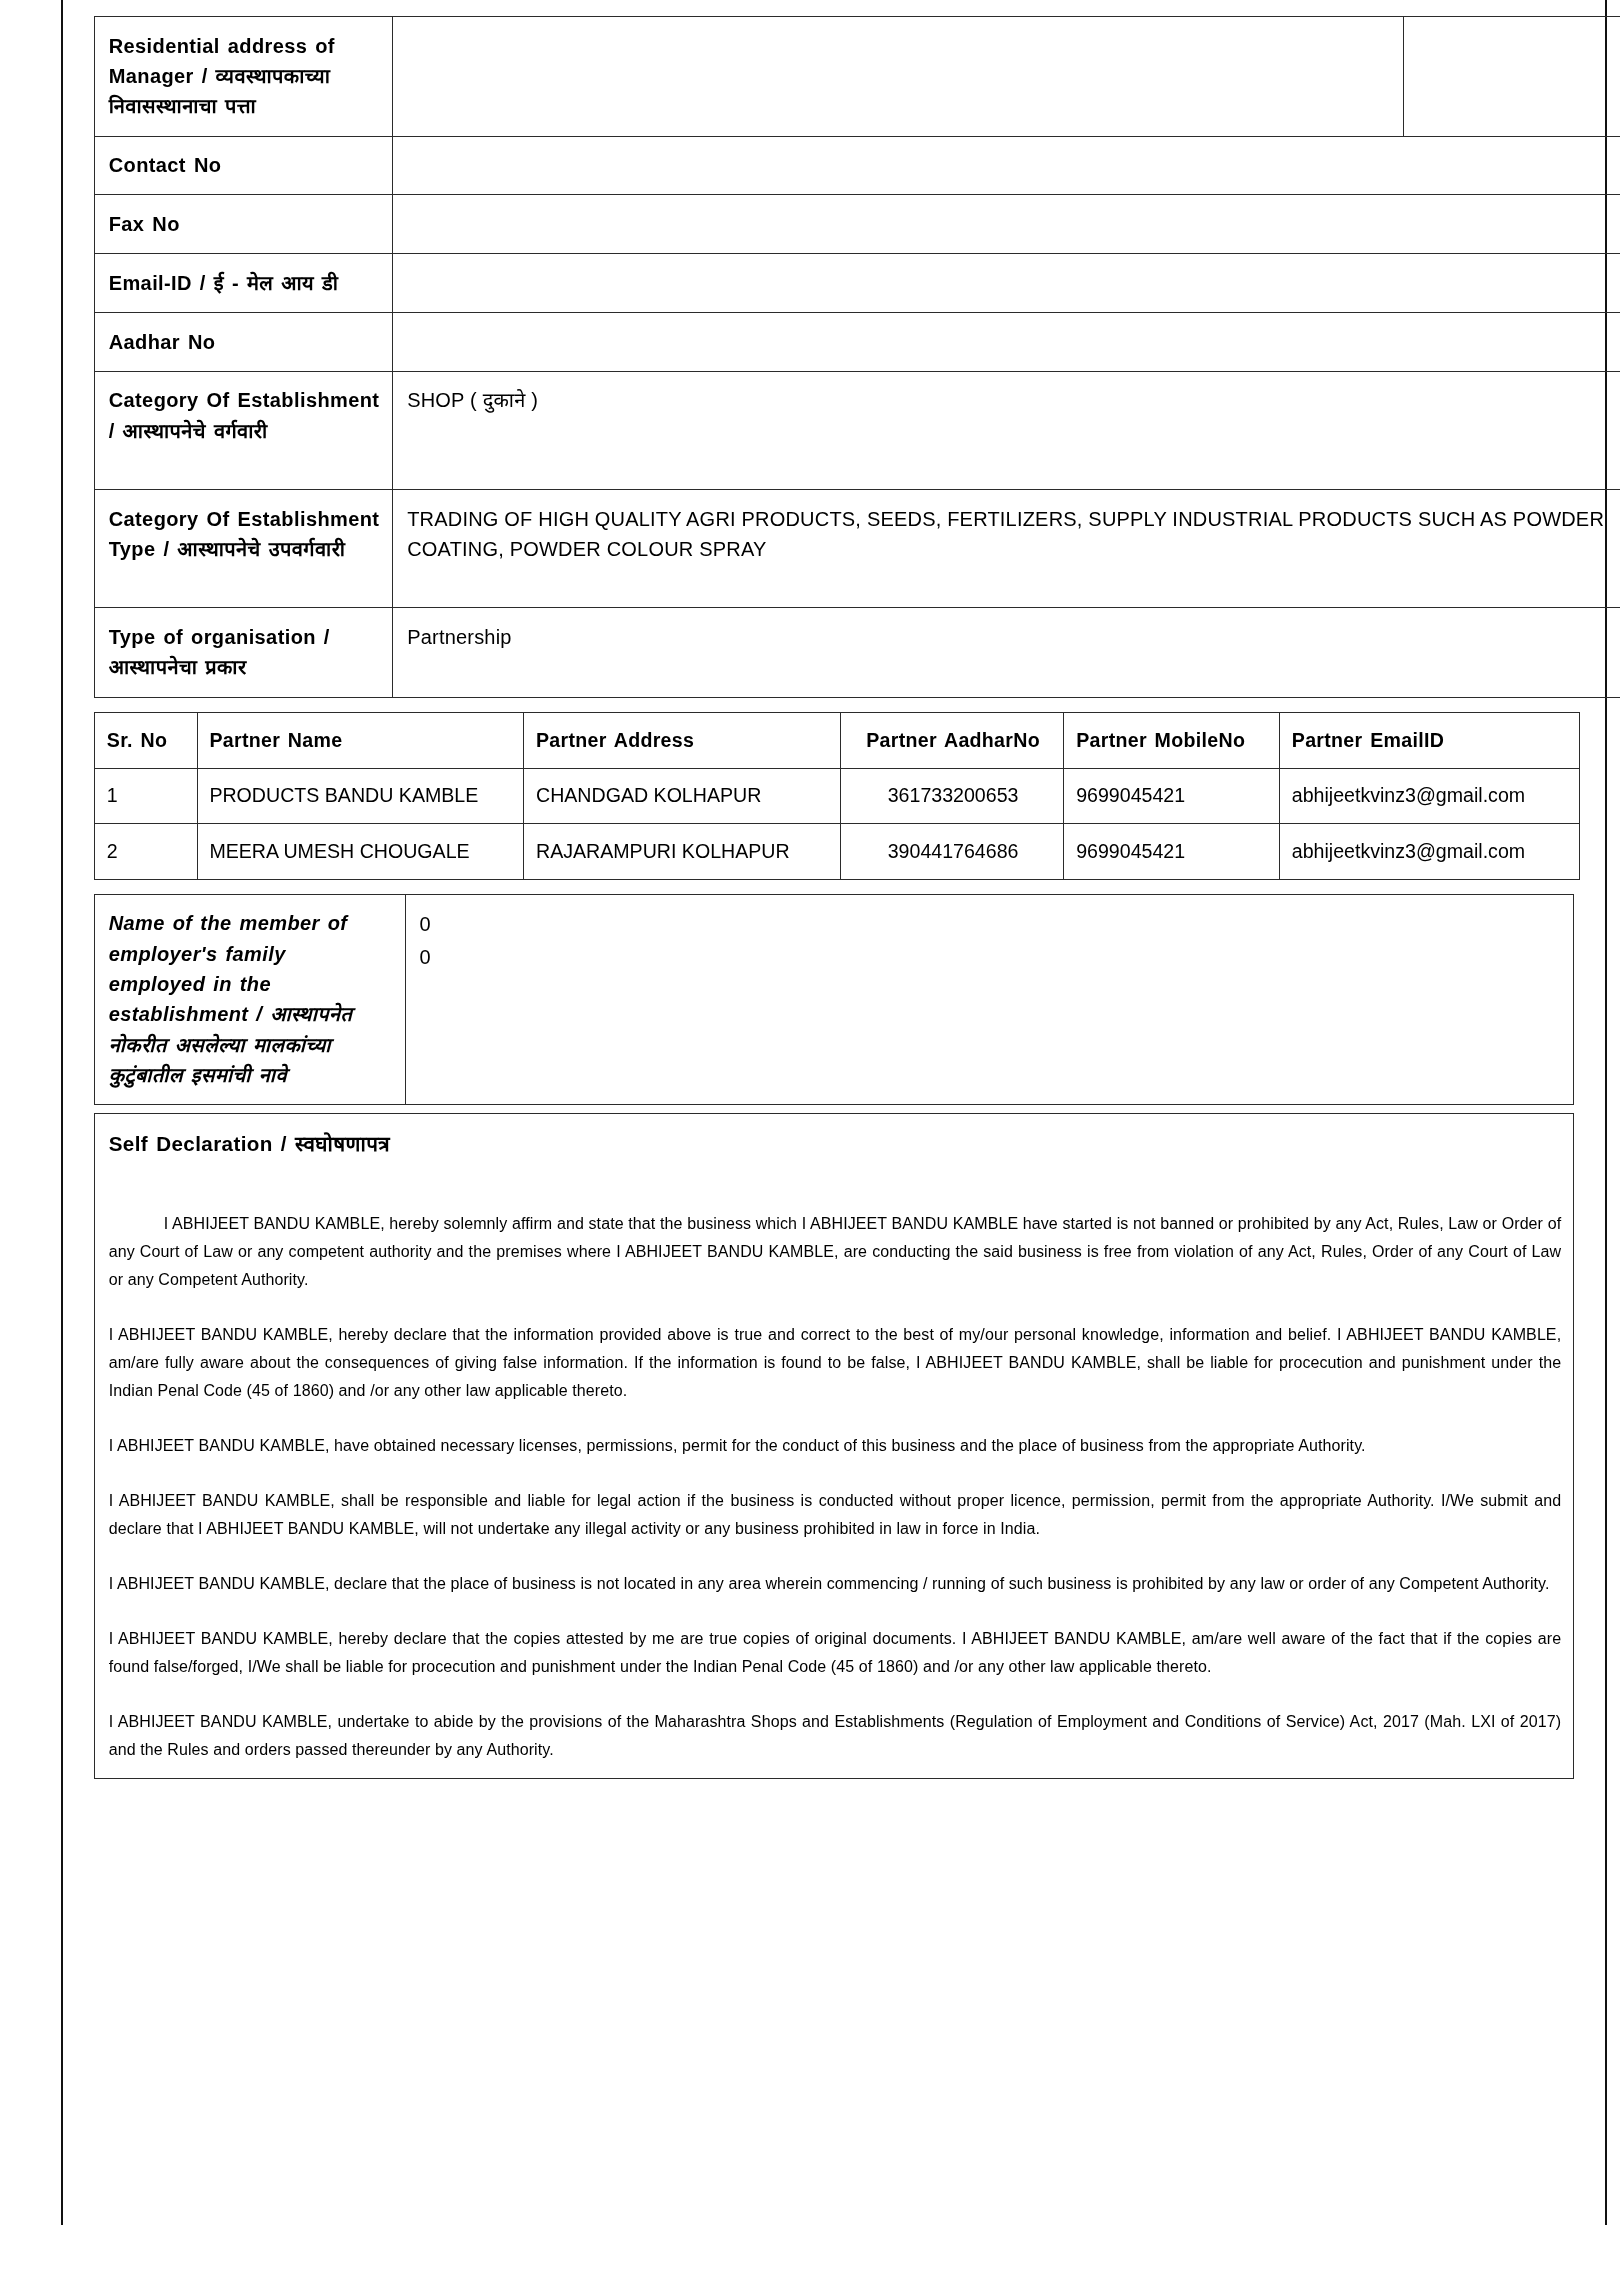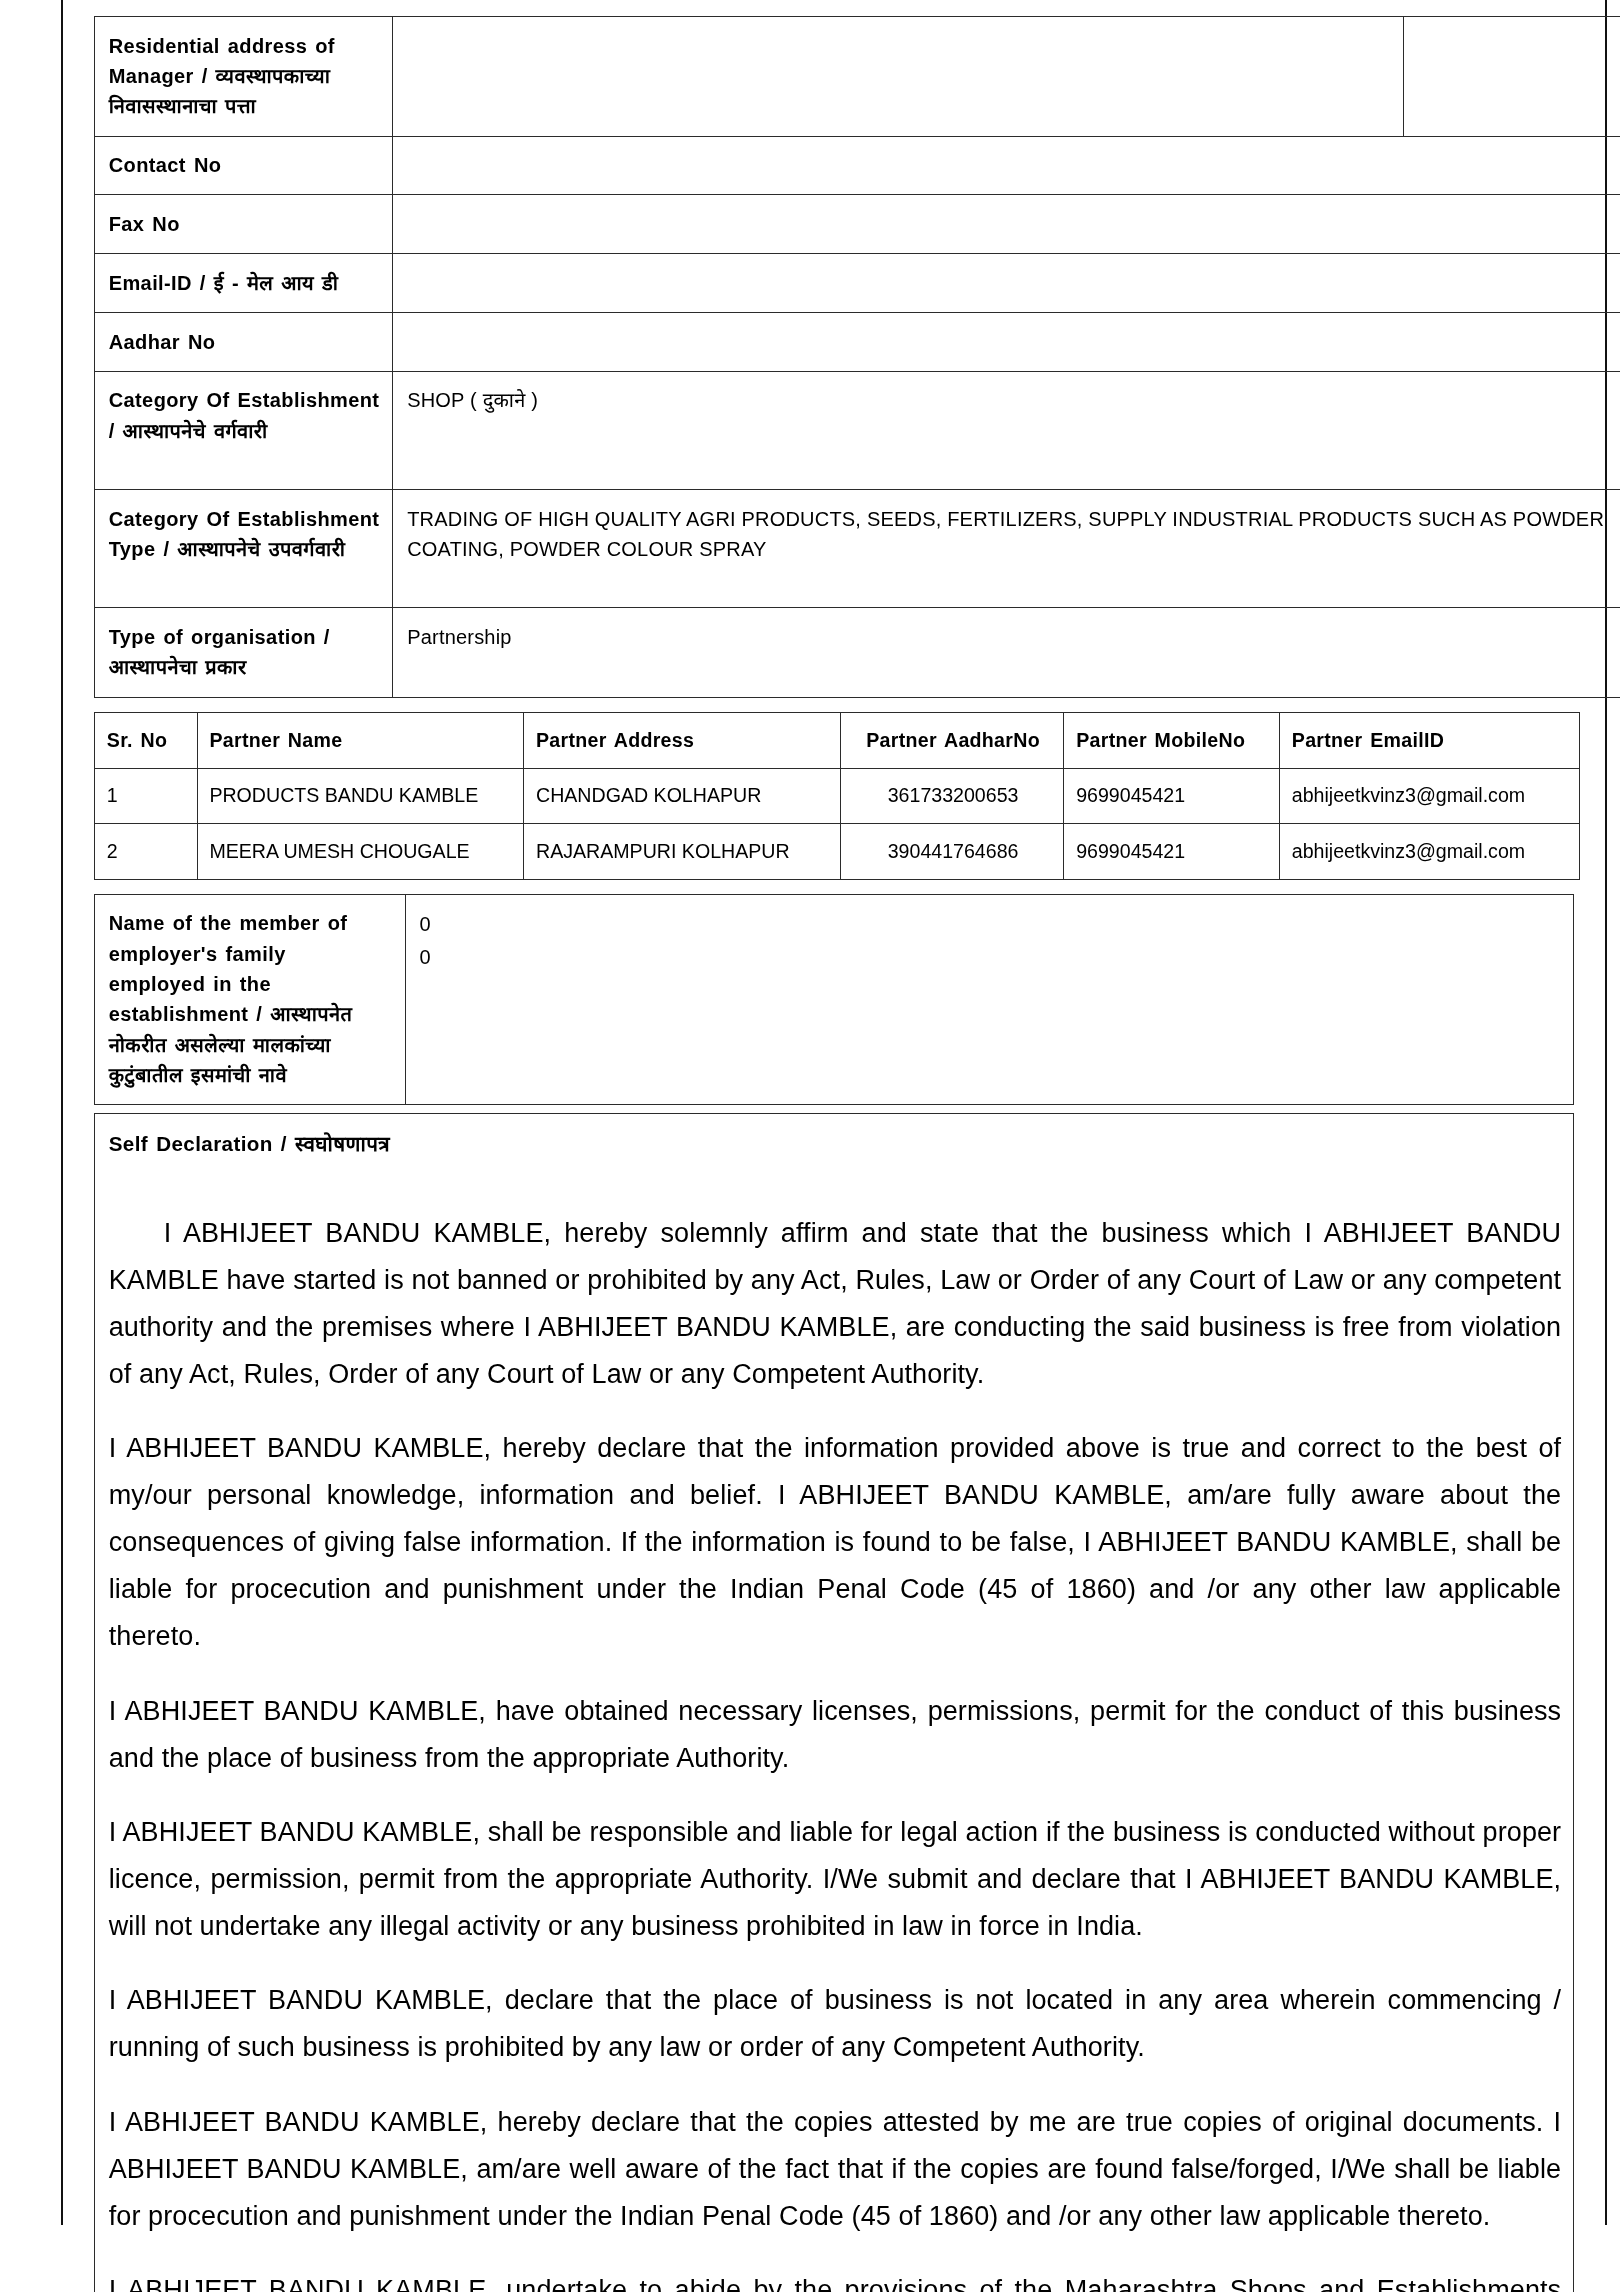--- a/index.html
+++ b/index.html
@@ -130,21 +130,21 @@
   
   .decl-cell { padding: 21.6px 25.5px 45px 25.5px; }
   .decl-title {
     font-weight: bold;
     font-size: 20.6px;
     letter-spacing: 0.4px;
     word-spacing: 2px;
     margin-bottom: 51px;
   }
   .decl-p {
-    font-size: 27px;
+    font-size: 16px;
     line-height: 1.74;
     text-align: justify;
     margin: 0 0 27.4px 0;
     letter-spacing: 0.1px;
   }
   .decl-p.first { text-indent: 55px; }
   .decl-p:last-child { margin-bottom: 0; }
 </style>
 </head>
 <body>
@@ -236,21 +236,21 @@
           </table>
 
         </td>
       </tr>
     </tbody>
   </table>
 
   <table class="grid" style="margin-top:13.7px;">
     <tbody>
       <tr>
-        <td class="c-label lbl dev" style="width:272px; padding-right:24px;">Name of the member of employer's family employed in the establishment / आस्थापनेत नोकरीत असलेल्या मालकांच्या कुटुंबातील इसमांची नावे</td>
+        <td class="c-label lbl dev" style="width:272px; padding-right:24px;font-style:italic;">Name of the member of employer's family employed in the establishment / आस्थापनेत नोकरीत असलेल्या मालकांच्या कुटुंबातील इसमांची नावे</td>
         <td colspan="2">
           <div class="zero-lines">0</div>
           <div class="zero-lines">0</div>
 
         </td>
       </tr>
     </tbody>
   </table>
 
   <table class="grid" style="margin-top:7.8px;">

